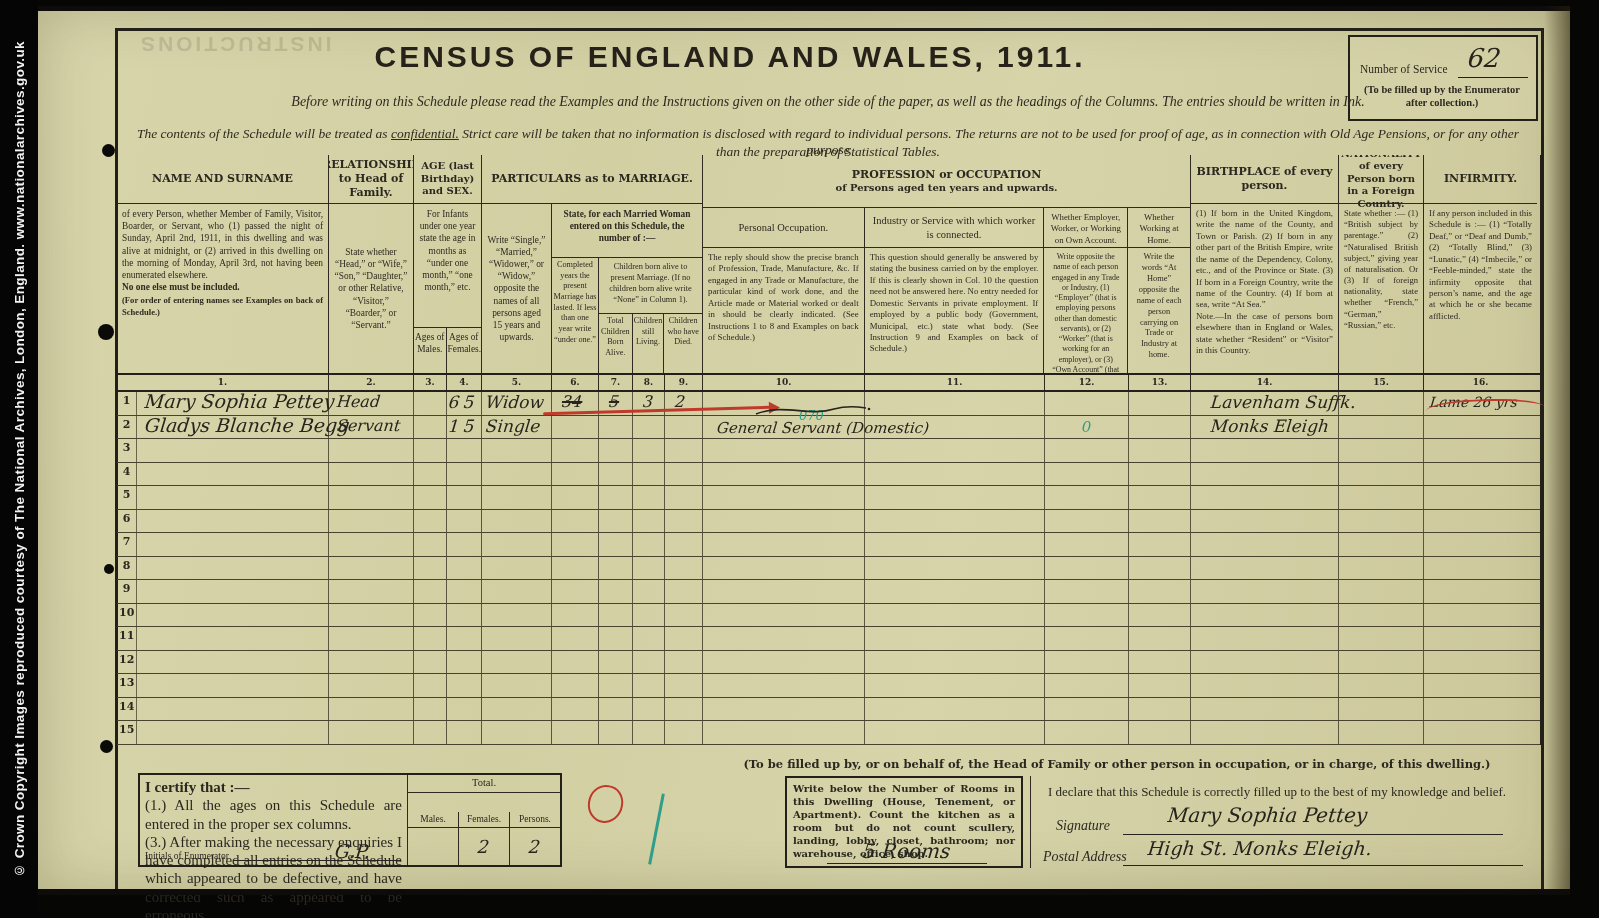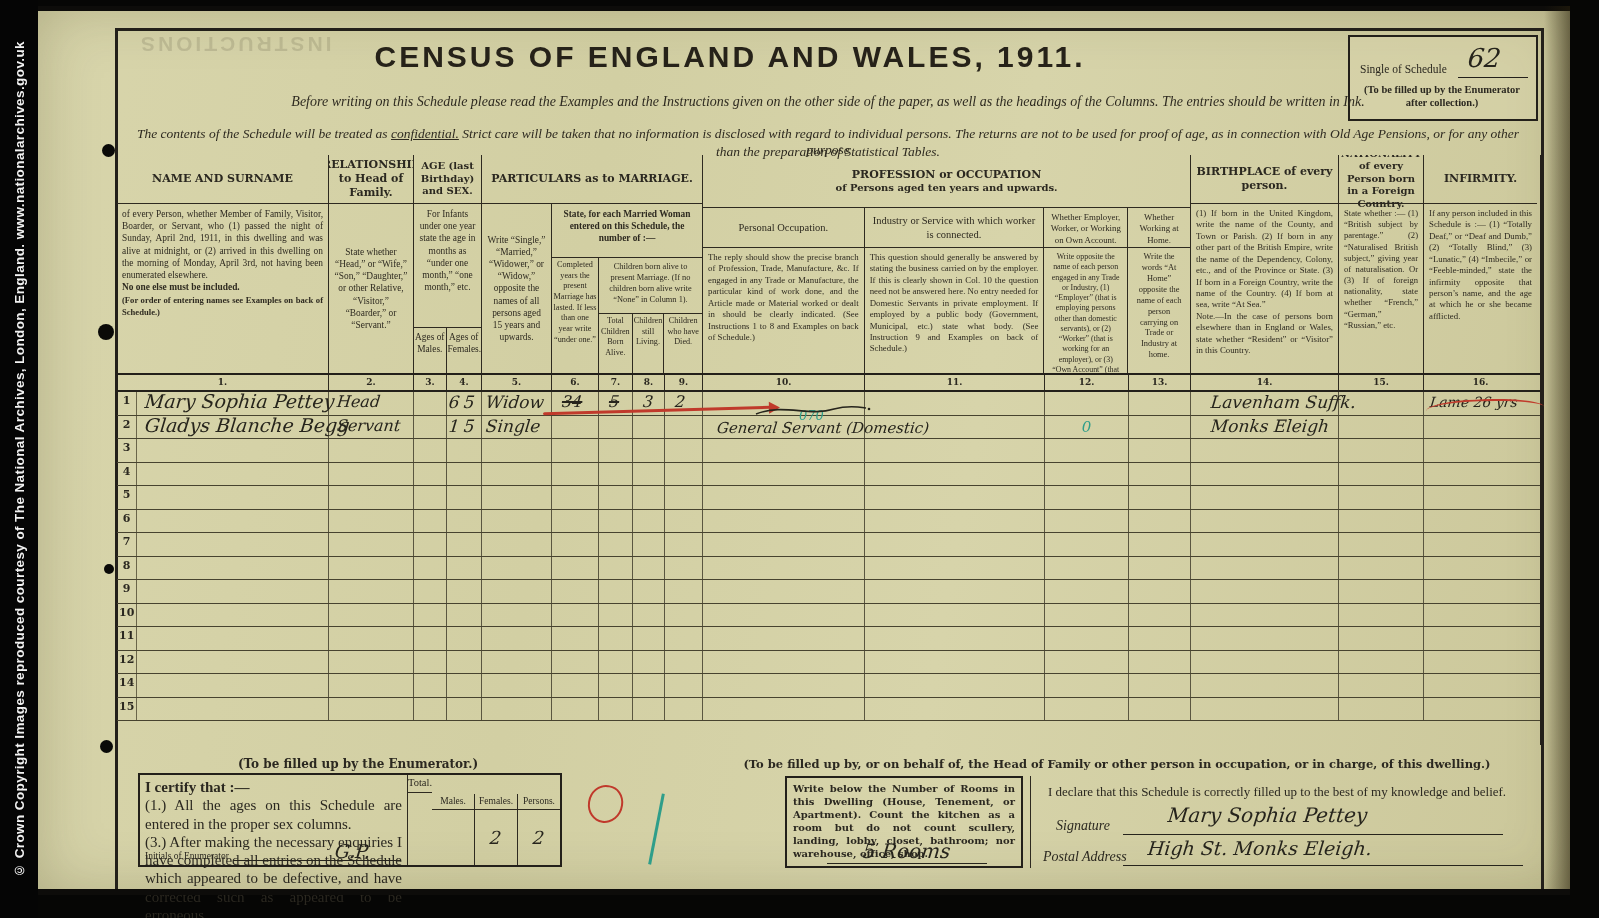--- a/index.html
+++ b/index.html
@@ -92,21 +92,21 @@
   .tealslash{position:absolute;left:617px;top:787px;width:2.5px;height:72px;background:#2f9e8a;transform:rotate(11deg);}
   
   .enum-head{position:absolute;left:100px;top:751px;width:440px;text-align:center;
         font-family:"DejaVu Serif",serif;font-weight:bold;font-size:12px;}
   .certbox{position:absolute;left:100px;top:767px;width:424px;height:94px;border:2.5px solid #23201a;display:flex;box-sizing:border-box;}
   .certleft{width:268px;box-sizing:border-box;border-right:1.2px solid #2e2a20;padding:3px 5px;position:relative;}
   .certleft .c-line{font-size:15px;line-height:1.22;text-align:justify;}
   .initials-row{position:absolute;left:5px;right:6px;bottom:4px;display:flex;align-items:flex-end;font-size:9.5px;}
   .initials-row .fill{flex:1;border-bottom:1.2px solid #26241c;margin-left:4px;position:relative;}
   .initials-hw{position:absolute;right:30px;bottom:-2px;font-size:19px;}
-  .certright{flex:1;display:flex;flex-direction:row;}
+  .certright{flex:1;display:flex;flex-direction:column;}
   .total-title{border-bottom:1.2px solid #2e2a20;text-align:center;font-size:10.5px;height:17px;line-height:16px;}
   .total-cols{display:flex;flex:1;margin-top:19px;}
   .tot{flex:1;box-sizing:border-box;border-right:1.2px solid #2e2a20;display:flex;flex-direction:column;}
   .tot:last-child{border-right:none;}
   .tot .tl{border-bottom:1.2px solid #2e2a20;text-align:center;font-size:9.5px;height:15px;line-height:14px;}
   .tot .tv{flex:1;display:flex;align-items:center;justify-content:center;}
   .tot .tv .hw{font-size:18px;}
   .dwell-head{position:absolute;left:660px;top:751px;width:838px;text-align:center;
         font-family:"DejaVu Serif",serif;font-weight:bold;font-size:11.5px;}
   .roomsbox{position:absolute;left:747px;top:770px;width:238px;height:92px;border:2.5px solid #23201a;
@@ -138,21 +138,21 @@
     <div class="hole" style="left:60px;top:318px;width:16px;height:16px"></div>
     <div class="hole" style="left:66px;top:558px;width:10px;height:10px"></div>
     <div class="hole" style="left:62px;top:734px;width:13px;height:13px"></div>
 
     <div class="frame"></div>
     <div class="bleed">INSTRUCTIONS</div>
 
     <div class="title">CENSUS  OF  ENGLAND  AND  WALES,  1911.</div>
 
     <div class="schedbox">
-      <span class="lbl">Single of Schedule</span>
+      <span class="lbl">Number of Service</span>
       <span class="num hw">62</span>
       <span class="nline"></span>
       <span class="note">(To be filled up by the Enumerator after collection.)</span>
     </div>
 
     <div class="instr1">Before writing on this Schedule please read the Examples and the Instructions given on the other side of the paper, as well as the headings of the Columns.   The entries should be written in Ink.</div>
     <div class="instr2"><span>The contents of the Schedule will be treated as </span><span class="uline">confidential.</span><span>   Strict care will be taken that no information is disclosed with regard to individual persons.   The returns are not to be used for proof of age, as in connection with Old Age Pensions, or for any other purpose</span></div>
     <div class="instr3">than the preparation of Statistical Tables.</div>
 
     <div class="tablewrap">
@@ -525,20 +525,40 @@
             <div class="tcell c10" style="width: 162px;"></div>
             <div class="tcell c11" style="width: 180px;"></div>
             <div class="tcell c12" style="width: 84px;"></div>
             <div class="tcell c13" style="width: 62px;"></div>
             <div class="tcell c14" style="width: 148px;"></div>
             <div class="tcell c15" style="width: 85px;"></div>
             <div class="tcell c16" style="width: 113px;"></div>
           </div>
           <div class="trow">
             <div class="tcell c1" style="width: 212px;">
+              <span class="rownum">13</span>
+            </div>
+            <div class="tcell c2" style="width: 85px;"></div>
+            <div class="tcell c3" style="width: 33px;"></div>
+            <div class="tcell c4" style="width: 35px;"></div>
+            <div class="tcell c5" style="width: 70px;"></div>
+            <div class="tcell c6" style="width: 47px;"></div>
+            <div class="tcell c7" style="width: 34px;"></div>
+            <div class="tcell c8" style="width: 32px;"></div>
+            <div class="tcell c9" style="width: 38px;"></div>
+            <div class="tcell c10" style="width: 162px;"></div>
+            <div class="tcell c11" style="width: 180px;"></div>
+            <div class="tcell c12" style="width: 84px;"></div>
+            <div class="tcell c13" style="width: 62px;"></div>
+            <div class="tcell c14" style="width: 148px;"></div>
+            <div class="tcell c15" style="width: 85px;"></div>
+            <div class="tcell c16" style="width: 113px;"></div>
+          </div>
+          <div class="trow">
+            <div class="tcell c1" style="width: 212px;">
               <span class="rownum">14</span>
             </div>
             <div class="tcell c2" style="width: 85px;"></div>
             <div class="tcell c3" style="width: 33px;"></div>
             <div class="tcell c4" style="width: 35px;"></div>
             <div class="tcell c5" style="width: 70px;"></div>
             <div class="tcell c6" style="width: 47px;"></div>
             <div class="tcell c7" style="width: 34px;"></div>
             <div class="tcell c8" style="width: 32px;"></div>
             <div class="tcell c9" style="width: 38px;"></div>
@@ -575,21 +595,20 @@
 
     <div class="redline-marriage"></div>
     <div class="redline-infirmity"></div>
     <svg class="flourish" width="120" height="18">
       <path d="M2,13 C30,2 55,16 80,8 C95,4 105,6 112,7" stroke="#26241c" stroke-width="1.6" fill="none"></path>
       <circle cx="115" cy="8" r="1.3" fill="#26241c"></circle>
     </svg>
     <div class="redcircle"></div>
     <div class="tealslash"></div>
 
-    <div class="enum-head">(To  be  filled  up  by  the  Enumerator.)</div>
     <div class="certbox">
       <div class="certleft">
         <div class="c-line" style="font-weight:bold">I certify that :—</div>
         <div class="c-line">(1.) All the ages on this Schedule are entered in the proper sex columns.</div>
         <div class="c-line">(3.) After making the necessary enquiries I have completed all entries on the Schedule which appeared to be defective, and have corrected such as appeared to be erroneous.</div>
         <div class="initials-row">
           <span>Initials of Enumerator</span>
           <span class="fill">
             <span class="initials-hw hw">G.P.</span>
           </span>

